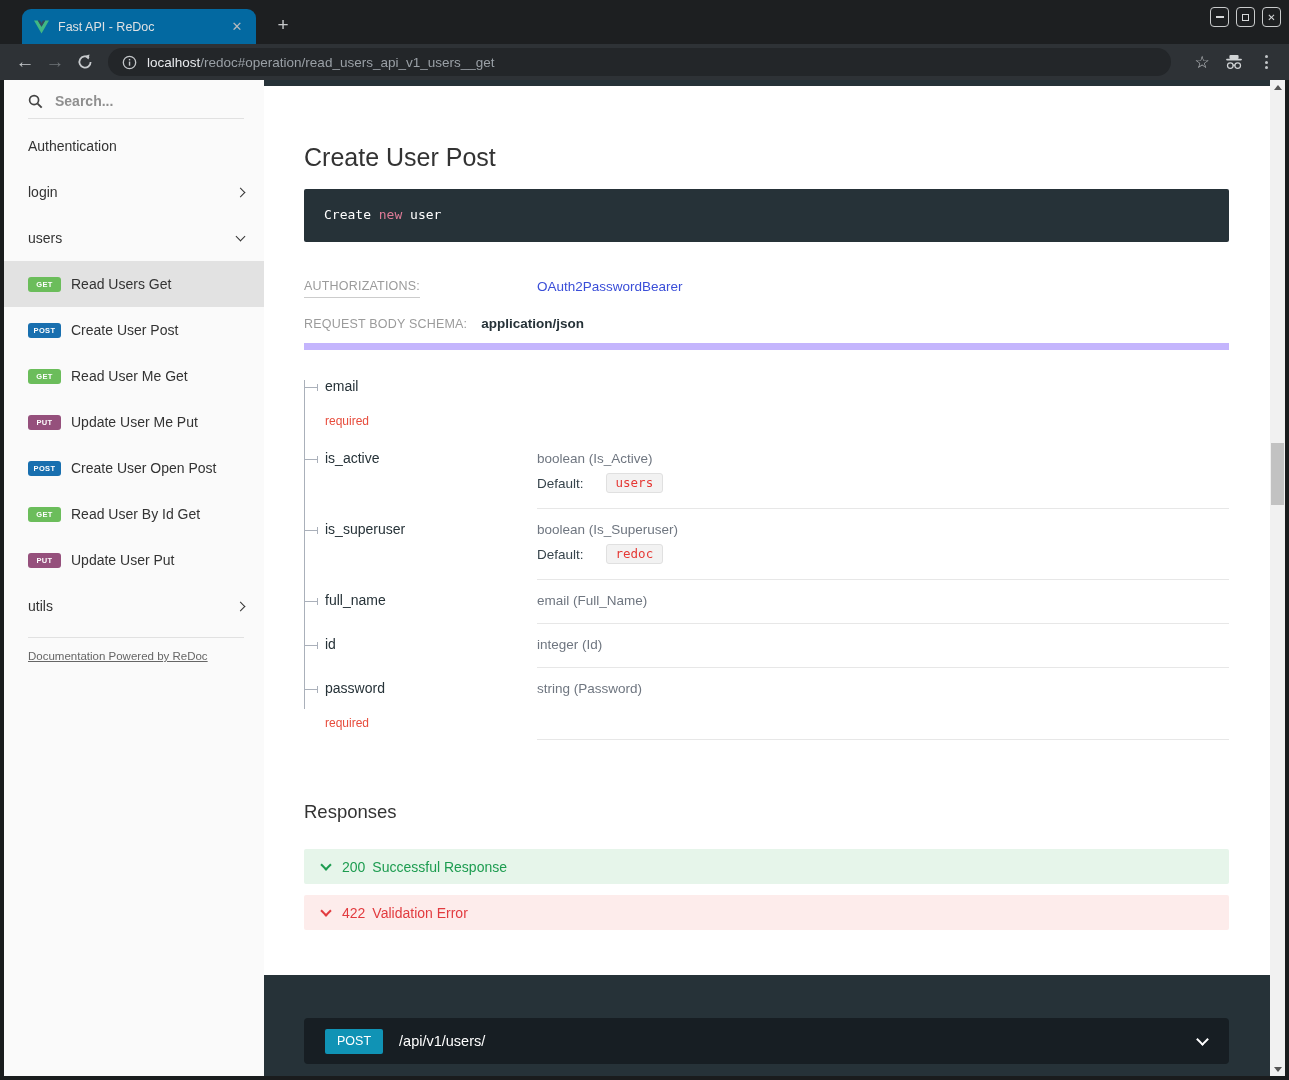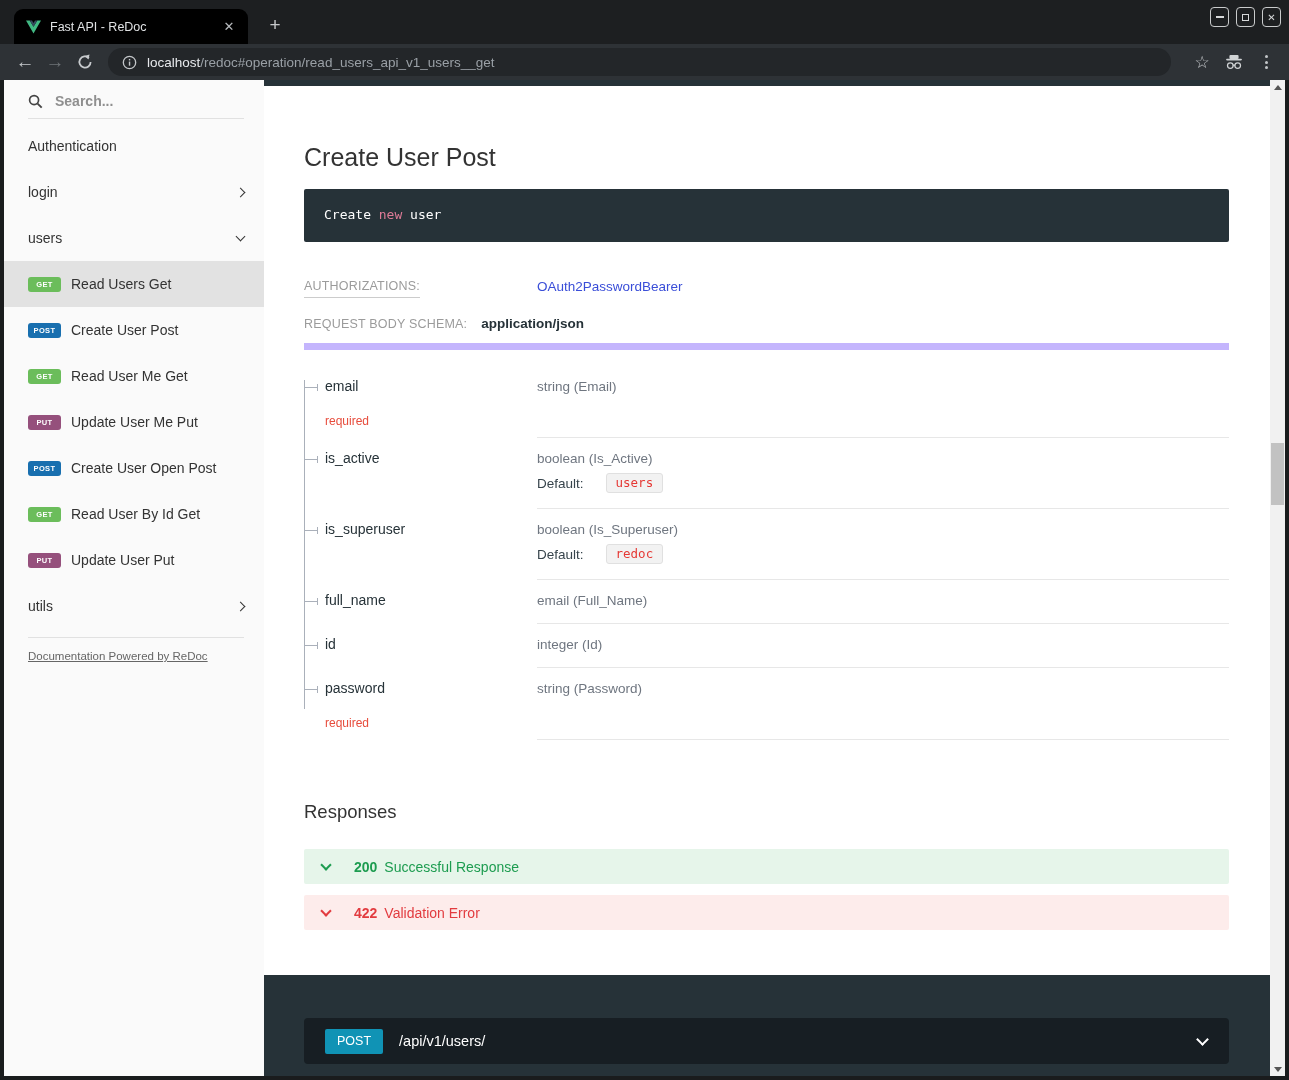--- a/index.html
+++ b/index.html
@@ -1,21 +1,21 @@
 <!DOCTYPE html>
 <html><head>
 <meta charset="utf-8">
 <style>
   * { margin:0; padding:0; box-sizing:border-box; }
   body { font-family:"Liberation Sans", sans-serif; background:#111; }
   .window { position:relative; width:1289px; height:1080px; background:#1a1c1d; overflow:hidden; }
 
   
   .titlebar { position:absolute; top:0; left:0; right:0; height:44px; background:#1d1f21; display:flex; align-items:flex-end; }
-  .tab { width:234px; height:35px; margin-left:14px; background:#000000; border-radius:9px 9px 0 0; display:flex; align-items:center; padding:0 10px 0 12px; }
+  .tab { width:234px; height:35px; margin-left:22px; background:#0369a1; border-radius:9px 9px 0 0; display:flex; align-items:center; padding:0 10px 0 12px; }
   .tab-title { color:#dfe1e3; font-size:12.5px; margin-left:9px; flex:1; white-space:nowrap; overflow:hidden; }
   .tab-close { color:#b7babd; font-size:13px; width:18px; height:18px; line-height:17px; text-align:center; border-radius:50%; cursor:default; }
   .newtab { color:#c6c8ca; font-size:19px; margin:0 0 8px 14px; width:26px; text-align:center; }
   .wincontrols { position:absolute; right:8px; top:7px; display:flex; gap:7px; }
   .wbtn { width:19px; height:20px; border:1px solid #c9cbcc; border-radius:4px; color:#d6d8d9; display:flex; align-items:center; justify-content:center; font-size:10px; background:transparent; }
   .wbtn .sq { width:7px; height:7px; border:1.5px solid #d6d8d9; display:block; }
   .wbtn .mn { width:8px; height:1.5px; background:#d6d8d9; display:block; }
 
   .toolbar { position:absolute; top:44px; left:0; right:0; height:36px; background:#2e3236; display:flex; align-items:center; padding:0 10px; }
   .navbtn { width:30px; height:28px; display:flex; align-items:center; justify-content:center; color:#c7cacd; font-size:19px; }
@@ -78,21 +78,21 @@
   .ftype { font-size:13.5px; color:#6f7680; }
   .fdefault { margin-top:7px; display:flex; align-items:center;gap:12px; }
   .fdefault .dlab { font-size:13.5px; color:#37444c; }
   .dval { margin-left:10px; font-family:"DejaVu Sans Mono",monospace; font-size:12.5px; color:#e53935; background:#f2f2f2; border:1px solid #e0e0e0; border-radius:3px; padding:1px 9px 2px; }
 
   .resp-title { margin-top:61px; font-size:18.5px; font-weight:400; color:#333; }
   .resp-banner { margin-top:11px; height:35px; border-radius:2px; display:flex; align-items:center; padding:0 16px; font-size:14px; cursor:pointer; }
   .resp-banner:first-of-type { margin-top:26px; }
   .resp-banner.success { background:#e6f5ea; color:#1d9c50; }
   .resp-banner.error   { background:#fdeceb; color:#e23b3f; }
-  .resp-code { font-weight:bold; margin-right:7px;margin-left:12px; }
+  .resp-code { font-weight:normal; margin-right:7px; }
   .rchev { width:8px; height:8px; border-right:2px solid currentColor; border-bottom:2px solid currentColor; transform:rotate(45deg); margin:-4px 12px 0 2px; flex:none; }
 
   .white-section { padding-bottom:45px; }
 
   
   .dark-section { background:#263238; padding:43px 41px 60px 40px; min-height:240px; }
   .endpoint-bar { height:46px; background:#171e23; border-radius:4px; display:flex; align-items:center; padding:0 22px 0 21px; cursor:pointer; }
   .post-badge { background:#1093b5; color:#fff; font-size:12.5px; padding:5px 12px 6px; border-radius:2px; flex:none; }
   .endpoint-path { color:#fff; font-size:14.5px; margin-left:16px; flex:1; }
   .wchev { width:9px; height:9px; border-right:2px solid #fff; border-bottom:2px solid #fff; transform:rotate(45deg); margin-top:-4px; flex:none; }
@@ -254,23 +254,20 @@
             <span class="minilabel">REQUEST BODY SCHEMA:</span>
             <span class="content-type">application/json</span>
           </div>
 
           <div class="fields">
               <div class="frow">
                 <div class="fname-cell">
                   <div class="fname">email</div>
                   <div class="freq">required</div>
                 </div>
-                <div class="ftype-cell">
-                  <div class="ftype">string (Email)</div>
-                </div>
               </div>
               <div class="frow">
                 <div class="fname-cell">
                   <div class="fname">is_active</div>
                 </div>
                 <div class="ftype-cell">
                   <div class="ftype">boolean (Is_Active)</div>
                   <div class="fdefault">
                     <span class="dlab">Default:</span>
                     <span class="dval">users</span>

